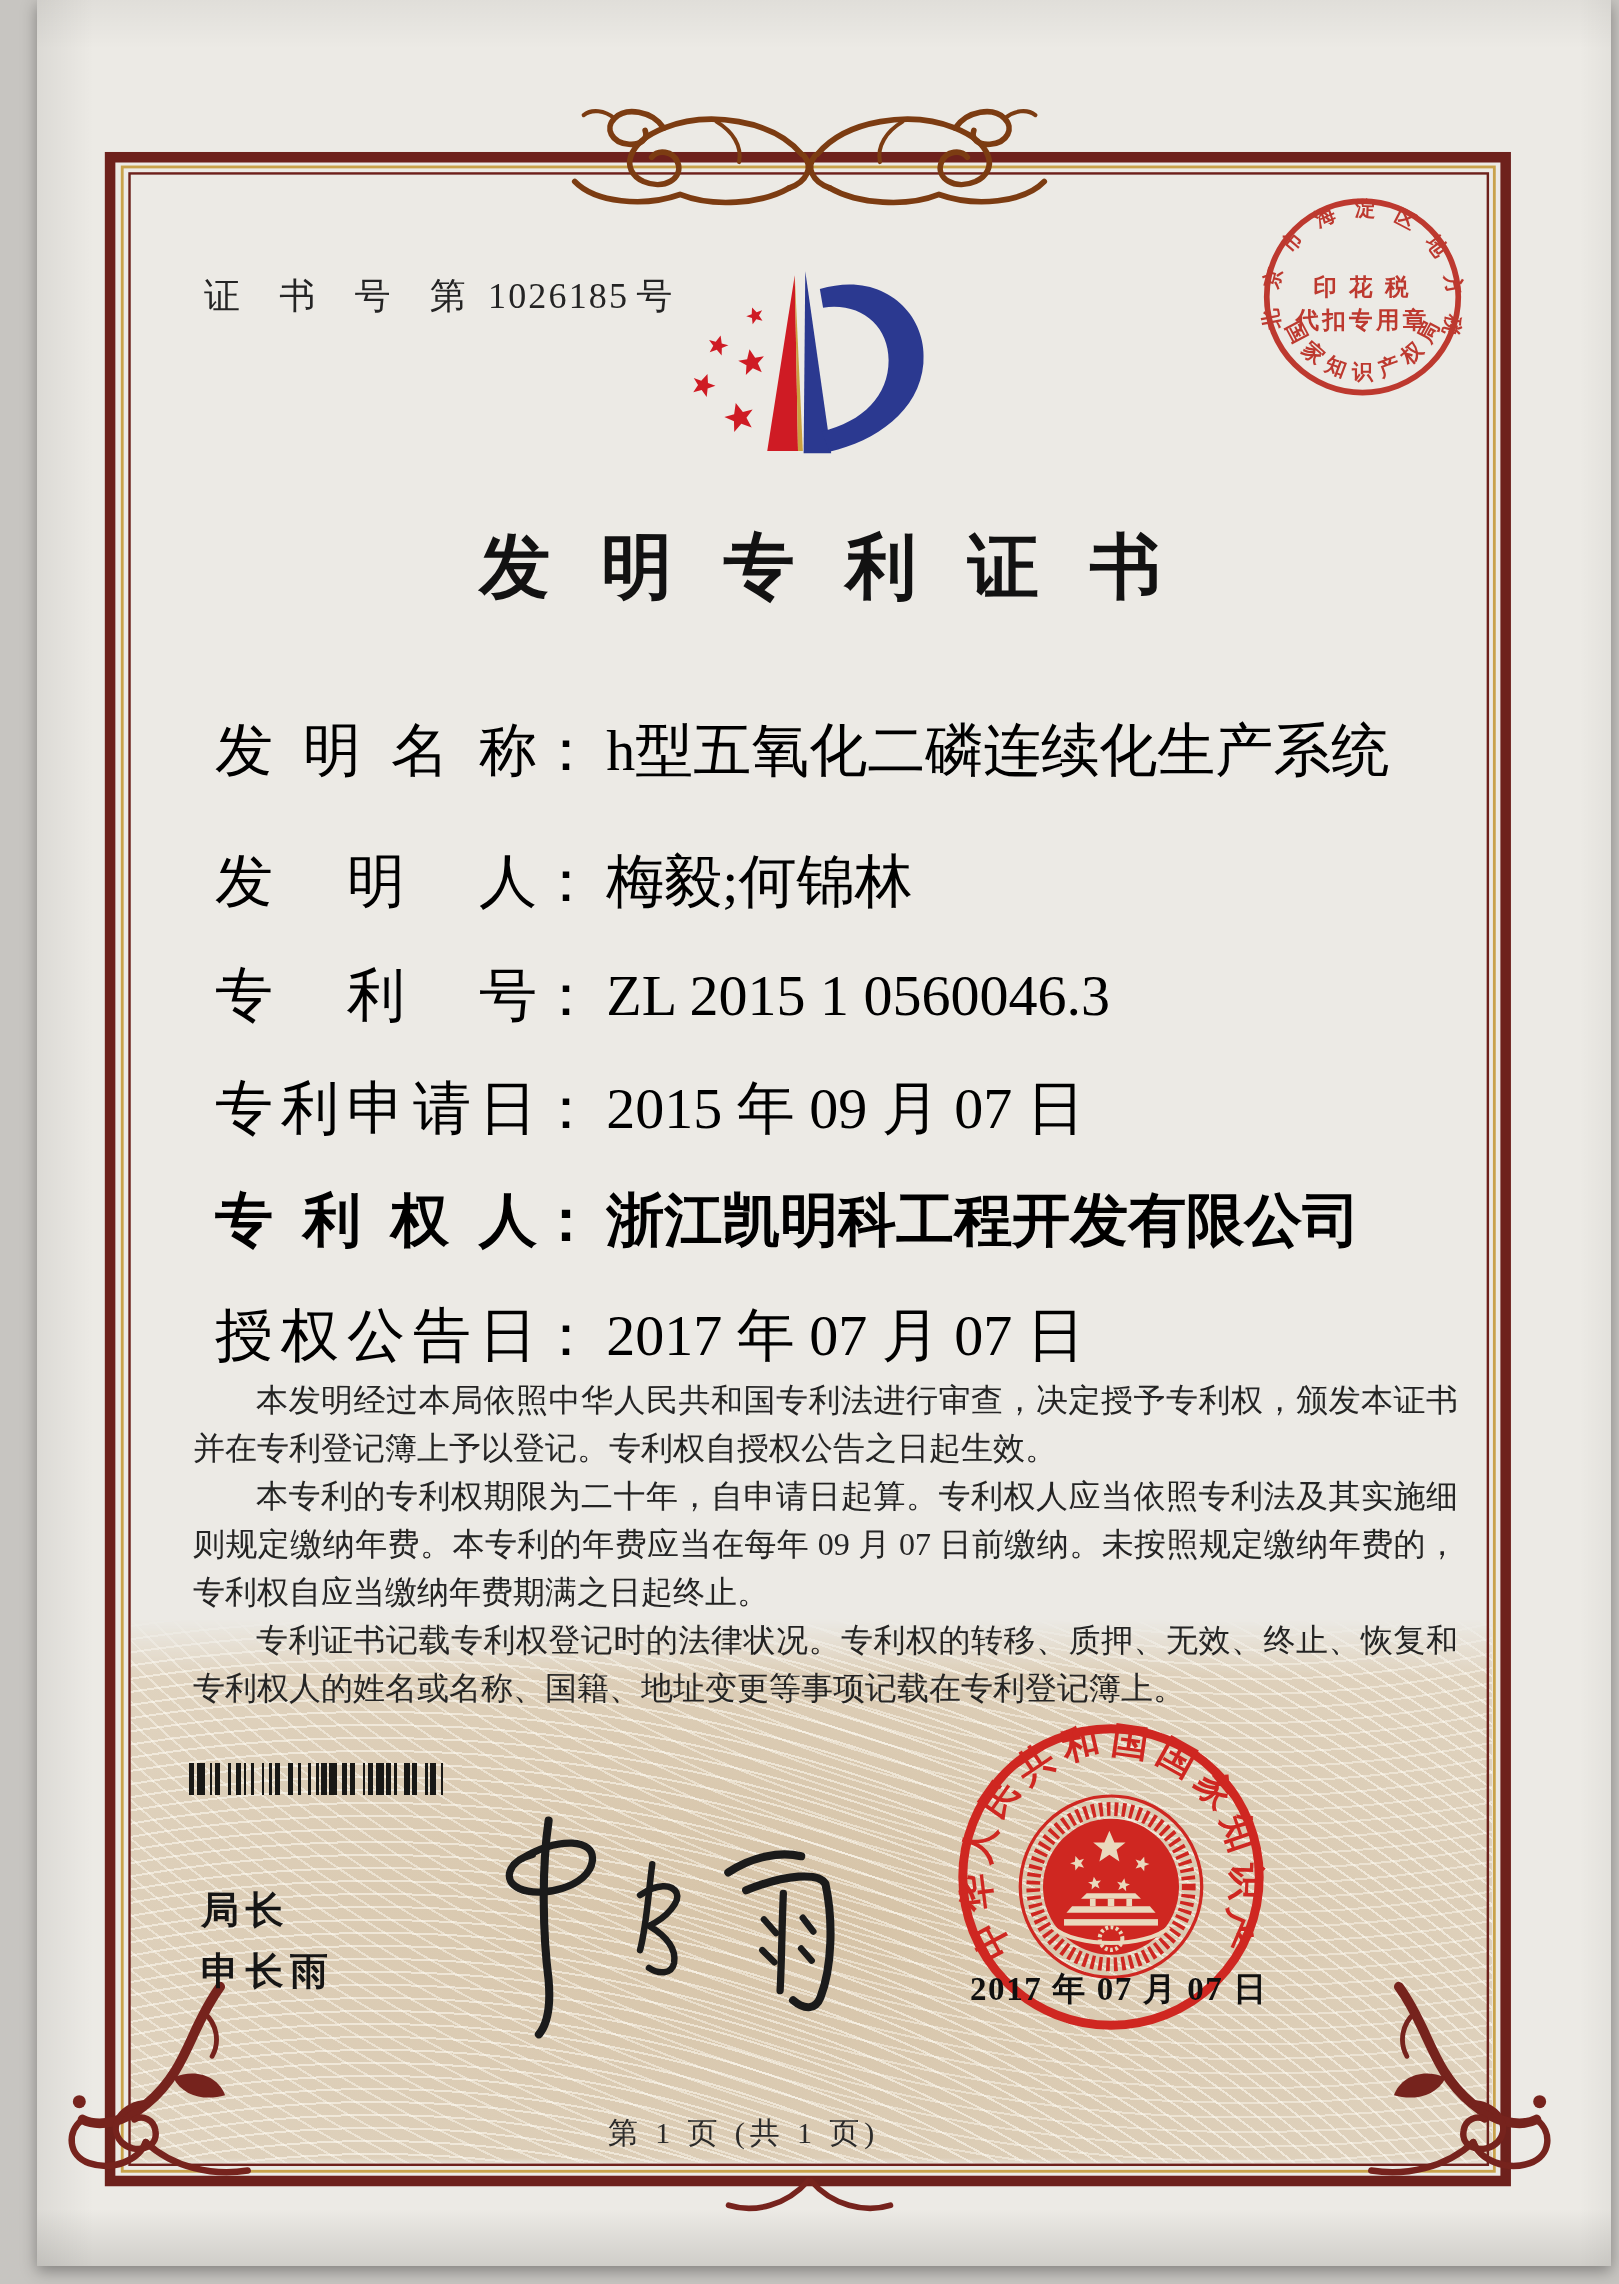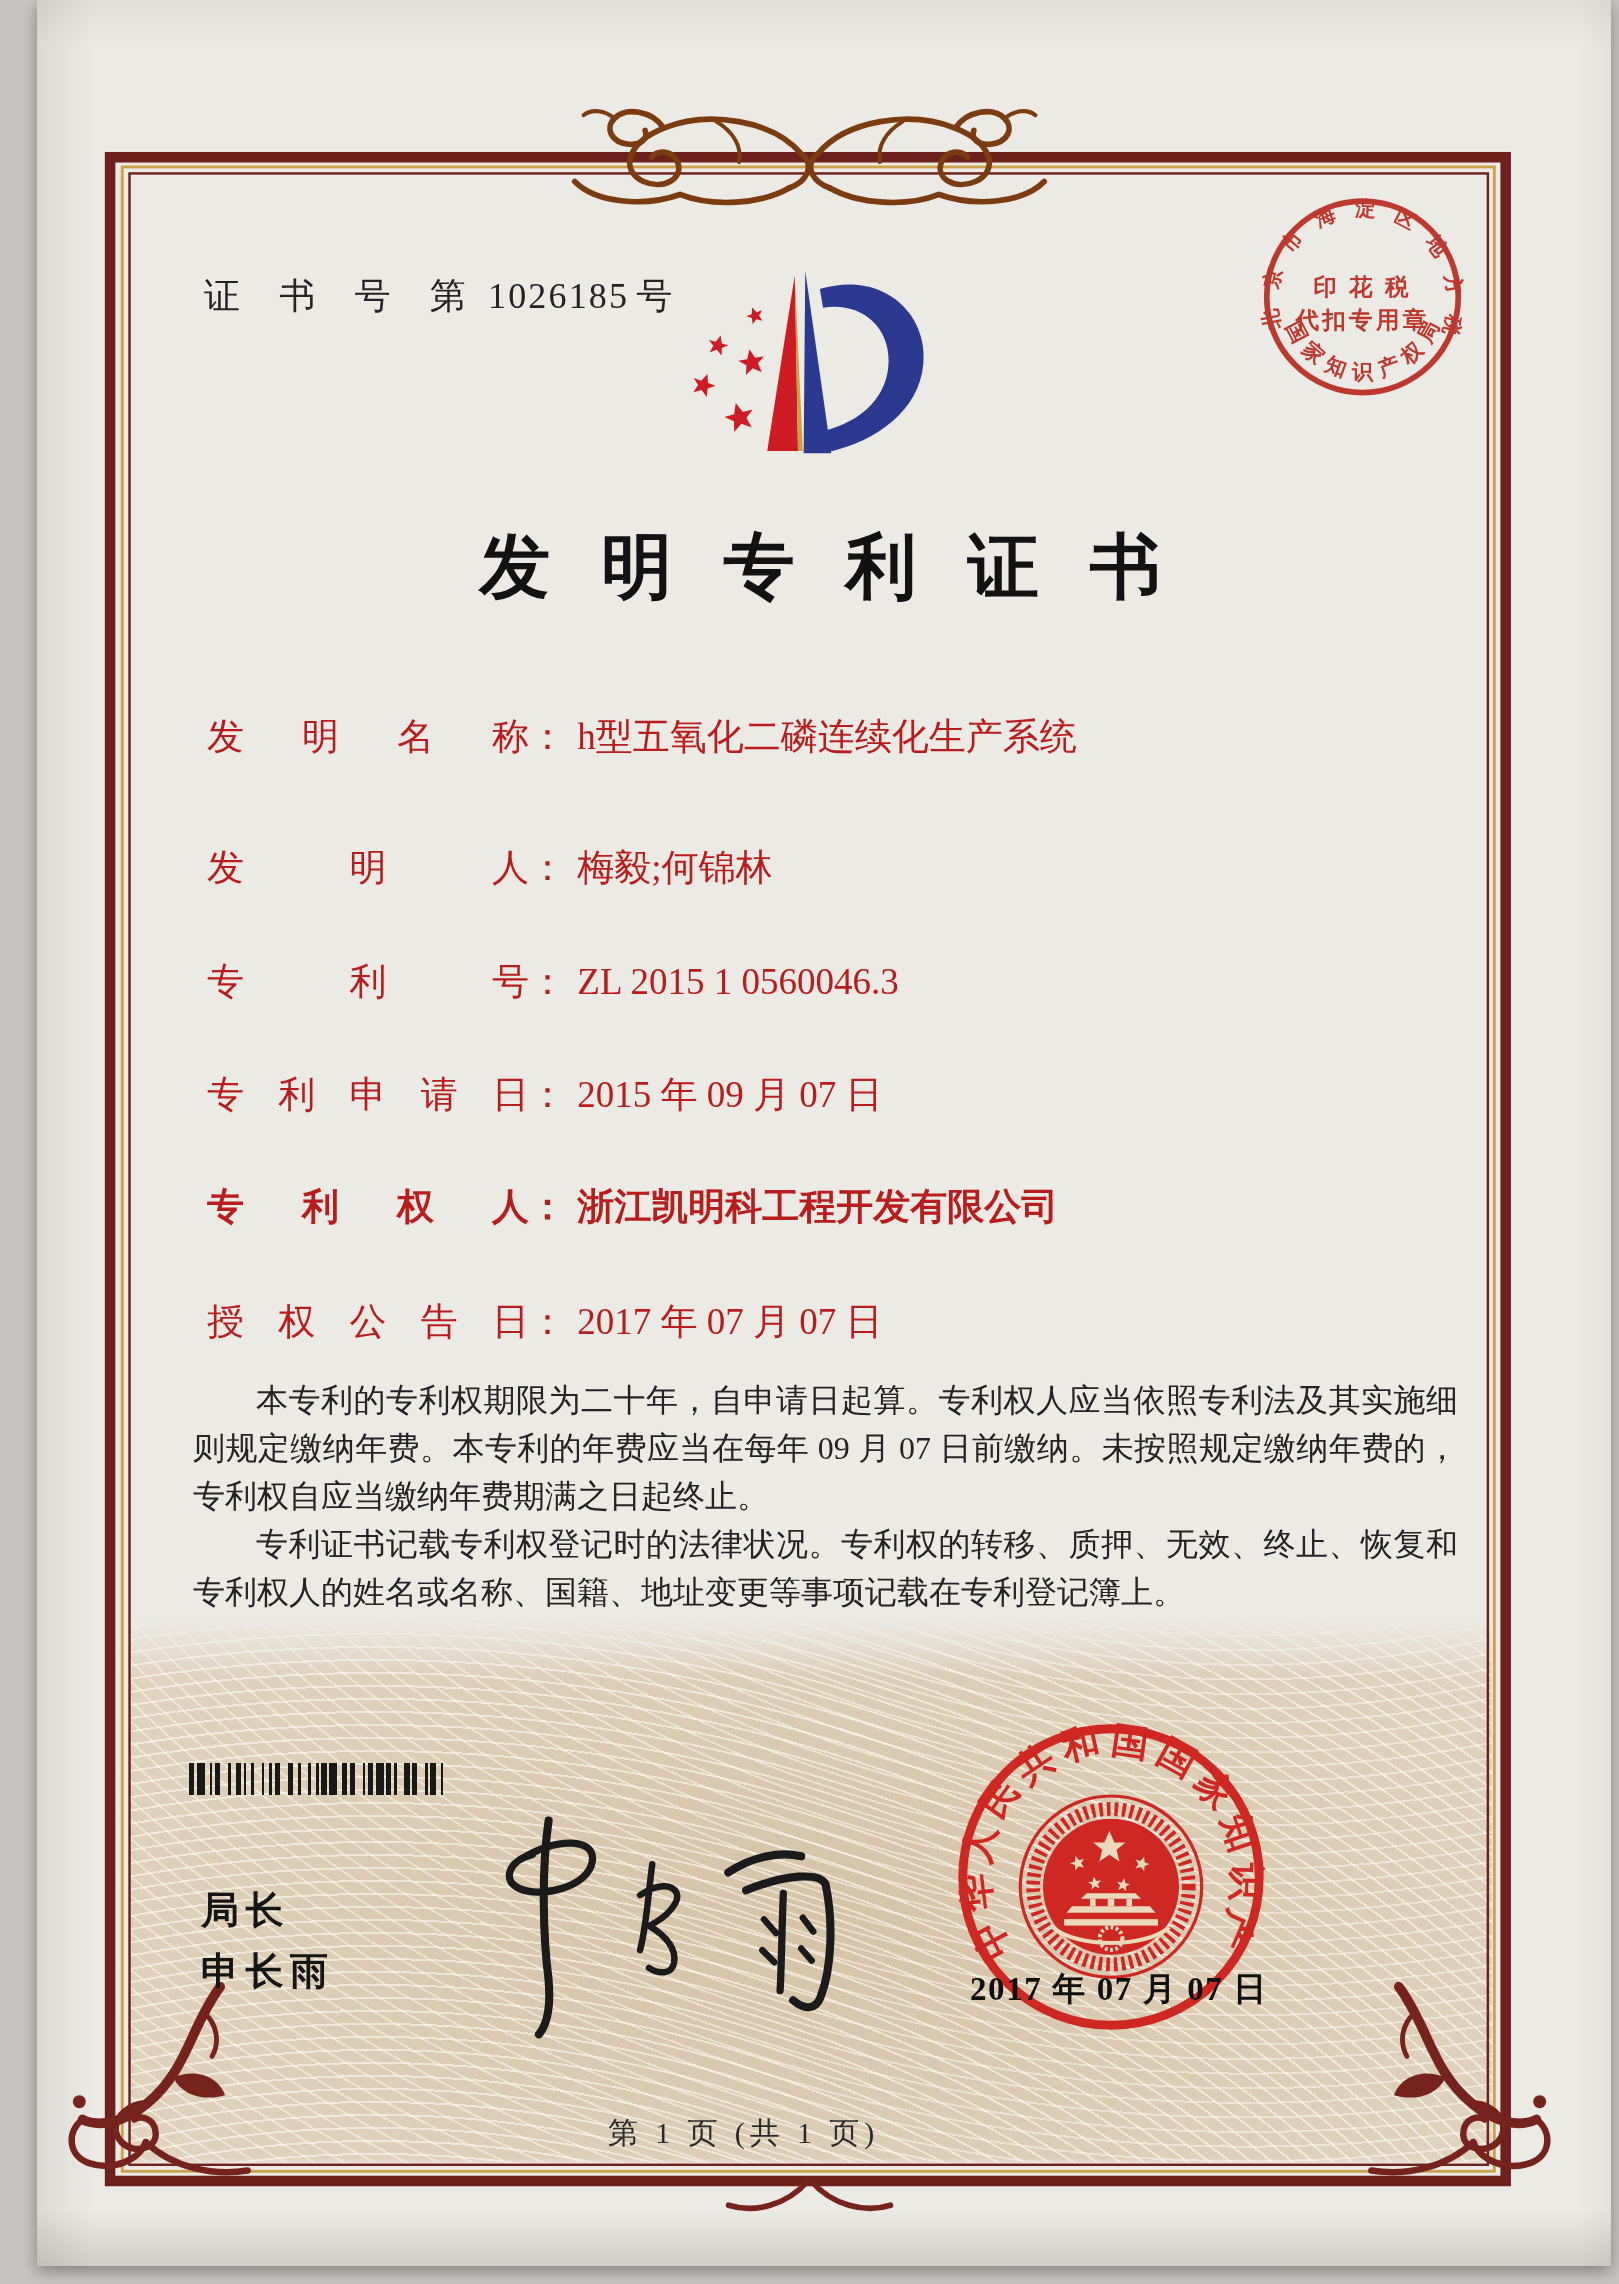--- a/index.html
+++ b/index.html
@@ -37,21 +37,21 @@
     white-space:nowrap;
   }
   .cert-no .sp{letter-spacing:.42em;}
   .cert-no .num{letter-spacing:.06em;padding:0 .2em;}
   .doc-title{
     position:absolute;left:105px;width:1406px;top:508px;margin:12px;
     text-align:center;font-size:71px;font-weight:700;color:#121212;
     letter-spacing:.72em;padding-left:.72em;box-sizing:border-box;white-space:nowrap;
   }
   .fields{position:absolute;left:199px;top:712px;width:1263px;}
-  .frow{position:absolute;left:8px;font-size:37px;white-space:nowrap;color:#b91c1c;}
+  .frow{position:absolute;left:16px;font-size:58px;white-space:nowrap;color:#000000;}
   .frow .flabel{
     display:inline-block;width:322px;text-align:justify;text-align-last:justify;
     vertical-align:bottom;
   }
   .frow .colon{padding-right:11.3px;}
   .frow.r1{top:0;} .frow.r2{top:131px;} .frow.r3{top:245px;}
   .frow.r4{top:358px;} .frow.r5{top:470px;font-weight:bold;} .frow.r6{top:585px;}
   .paras{
     position:absolute;left:193px;top:1376px;width:1265px;
     font-size:32px;line-height:48px;text-align:justify;color:#242424;
@@ -173,20 +173,21 @@
 <div class="fields">
   <div class="frow r1"><span class="flabel">发明名称</span><span class="colon">：</span><span>h型五氧化二磷连续化生产系统</span></div>
   <div class="frow r2"><span class="flabel">发明人</span><span class="colon">：</span><span>梅毅;何锦林</span></div>
   <div class="frow r3"><span class="flabel">专利号</span><span class="colon">：</span><span>ZL 2015 1 0560046.3</span></div>
   <div class="frow r4"><span class="flabel">专利申请日</span><span class="colon">：</span><span>2015 年 09 月 07 日</span></div>
   <div class="frow r5"><span class="flabel">专利权人</span><span class="colon">：</span><span>浙江凯明科工程开发有限公司</span></div>
   <div class="frow r6"><span class="flabel">授权公告日</span><span class="colon">：</span><span>2017 年 07 月 07 日</span></div>
 </div>
 
 <div class="paras">
+  <p>本发明经过本局依照中华人民共和国专利法进行审查，决定授予专利权，颁发本证书并在专利登记簿上予以登记。专利权自授权公告之日起生效。</p>
   <p>本专利的专利权期限为二十年，自申请日起算。专利权人应当依照专利法及其实施细则规定缴纳年费。本专利的年费应当在每年 09 月 07 日前缴纳。未按照规定缴纳年费的，专利权自应当缴纳年费期满之日起终止。</p>
   <p>专利证书记载专利权登记时的法律状况。专利权的转移、质押、无效、终止、恢复和专利权人的姓名或名称、国籍、地址变更等事项记载在专利登记簿上。</p>
 </div>
 
 <div class="barcode">
     <span class="bar" style="width:5.2px"></span>
     <span class="sp" style="width:2.6px"></span>
     <span class="bar" style="width:7.8px"></span>
     <span class="sp" style="width:5.2px"></span>
     <span class="bar" style="width:2.6px"></span>

